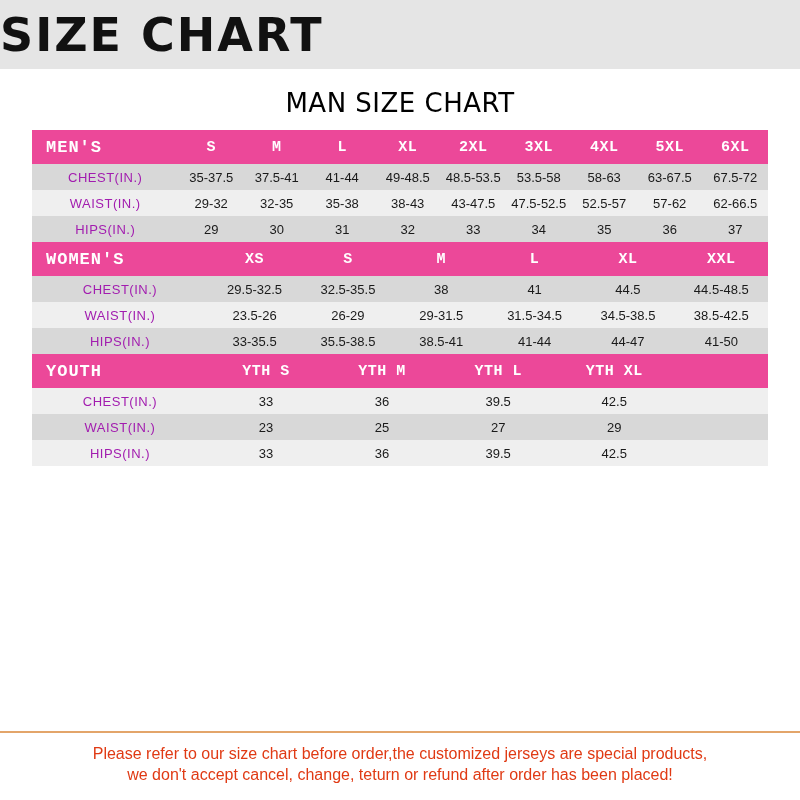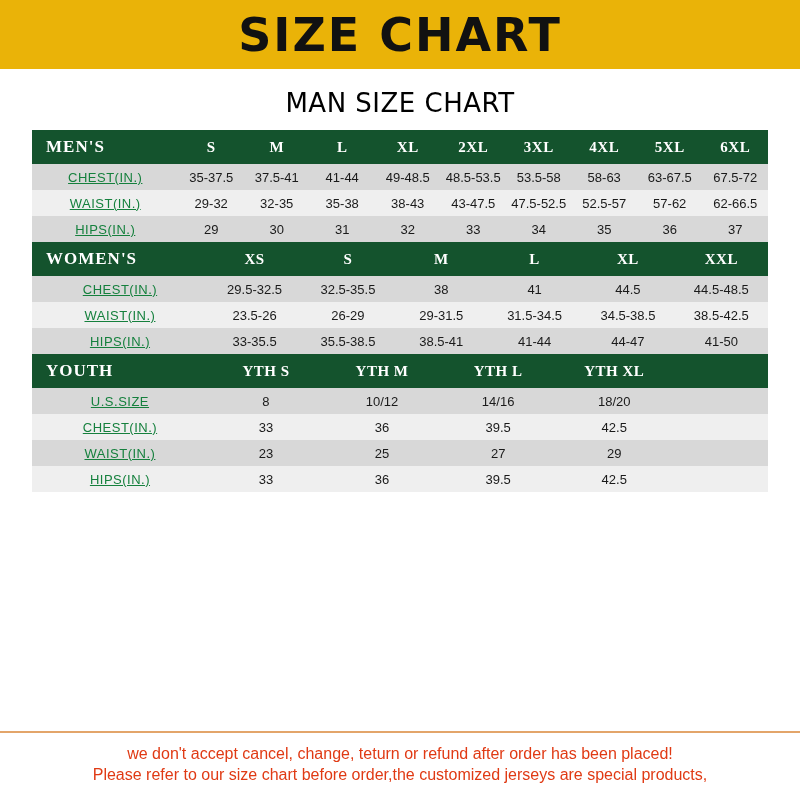--- a/index.html
+++ b/index.html
@@ -16,25 +16,25 @@
   .page {
     width: 800px;
     height: 800px;
     position: relative;
     background: #ffffff;
     display: flex;
     flex-direction: column;
   }
   
   .banner {
-    background: #eab308;
+    background: #e5e5e5;
     height: 72px;
     display: flex;
     align-items: center;
-    justify-content: center;
+    justify-content: flex-start;
     border-bottom: 3px solid #ffffff;
     box-sizing: border-box;
   }
   .banner-title {
     font-family: "DejaVu Sans", sans-serif;
     font-weight: bold;
     font-size: 46px;
     letter-spacing: 2px;
     color: #111111;
     text-align: center;
@@ -64,45 +64,44 @@
   table.size-table td {
     text-align: center;
     font-size: 13px;
     color: #1a1a1a;
     padding: 0;
     height: 26px;
     font-family: "Liberation Sans", sans-serif;
     font-weight: normal;
   }
   table.size-table thead th {
-    background: #14532d;
+    background: #ec4899;
     color: #ffffff;
-    font-family: Liberation Serif, serif;
+    font-family: Liberation Mono, monospace;
     font-weight: bold;
     font-size: 15px;
     height: 34px;
     letter-spacing: 0.5px;
   }
   table.size-table thead th.row-label {
     font-size: 17px;
     text-align: left;
     padding-left: 14px;
     letter-spacing: 1px;
   }
   table.size-table tbody tr.alt-dark td {
     background: #d8d8d8;
   }
   table.size-table tbody tr.alt-light td {
     background: #efefef;
   }
   table.size-table tbody td.row-label {
     font-size: 13px;
     letter-spacing: 0.5px;
-    color: #15803d;
-    text-decoration: underline;
+    color: #a21caf;
   }
   
   .footer-note {
     margin-top: auto;
     padding: 10px 24px 14px 24px;
     border-top: 2px solid #e3a56a;
     box-sizing: border-box;
   }
   .footer-note p {
     margin: 0;
@@ -231,28 +230,20 @@
         <tr>
           <th class="row-label" style="width:22%">YOUTH</th>
           <th>YTH S</th>
           <th>YTH M</th>
           <th>YTH L</th>
           <th>YTH XL</th>
           <th style="width:13%"></th>
         </tr>
       </thead>
       <tbody>
-        <tr class="alt-dark">
-          <td class="row-label">U.S.SIZE</td>
-          <td>8</td>
-          <td>10/12</td>
-          <td>14/16</td>
-          <td>18/20</td>
-          <td></td>
-        </tr>
         <tr class="alt-light">
           <td class="row-label">CHEST(IN.)</td>
           <td>33</td>
           <td>36</td>
           <td>39.5</td>
           <td>42.5</td>
           <td></td>
         </tr>
         <tr class="alt-dark">
           <td class="row-label">WAIST(IN.)</td>
@@ -268,17 +259,17 @@
           <td>36</td>
           <td>39.5</td>
           <td>42.5</td>
           <td></td>
         </tr>
       </tbody>
     </table>
   </div>
 
   <div class="footer-note">
+    <p>Please refer to our size chart before order,the customized jerseys are special products,</p>
     <p>we don't accept cancel, change, teturn or refund after order has been placed!</p>
-    <p>Please refer to our size chart before order,the customized jerseys are special products,</p>
   </div>
 
 </div>
 
 </body></html>

